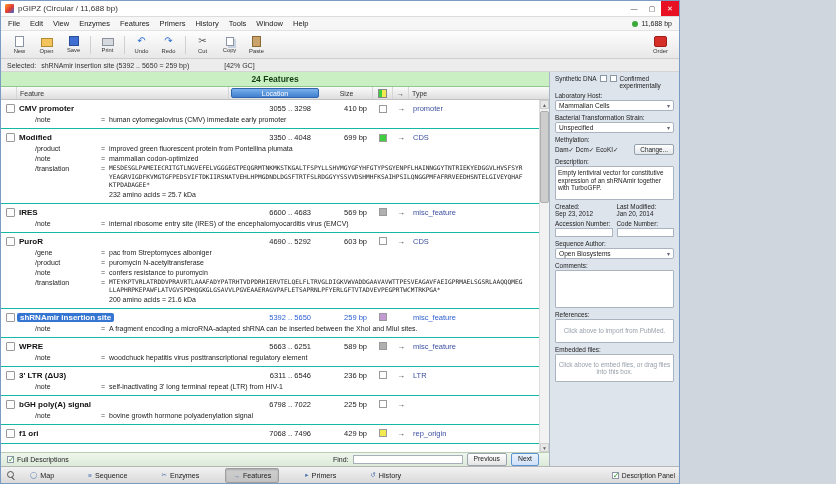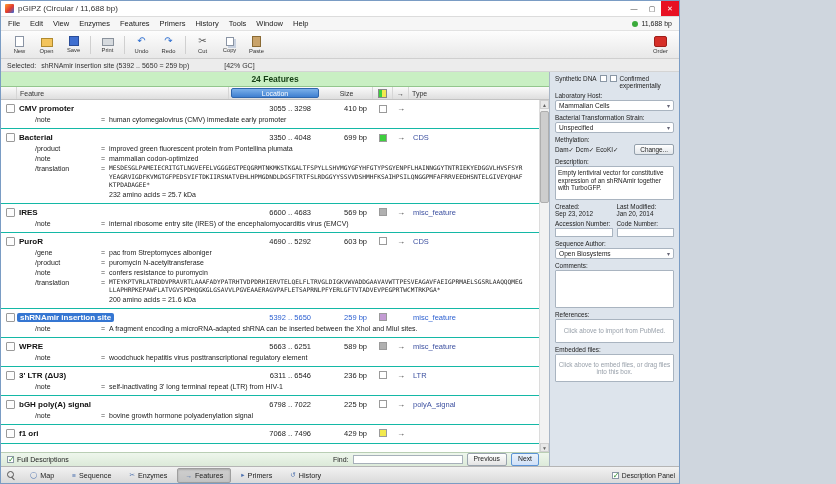--- a/index.html
+++ b/index.html
@@ -219,32 +219,33 @@
             <div class="feat-block">
               <div class="feat-row">
                 <span class="toggle"></span>
                 <span class="fname">CMV promoter</span>
                 <span class="floc">3055 .. 3298</span>
                 <span class="fsize">410 bp</span>
                 <span class="fswatch">
                   <span class="swatchbox" style="background: rgb(255, 255, 255);"></span>
                 </span>
                 <span class="farrow">→</span>
+                <span class="ftype">promoter</span>
               </div>
               <div class="qual-row">
                 <span class="qind"></span>
                 <span class="qkey">/note</span>
                 <span class="qeq">=</span>
                 <span class="qval">human cytomegalovirus (CMV) immediate early promoter</span>
               </div>
             </div>
             <div class="feat-block">
               <div class="feat-row">
                 <span class="toggle"></span>
-                <span class="fname">Bacterial</span>
+                <span class="fname">Modified</span>
                 <span class="floc">3350 .. 4048</span>
                 <span class="fsize">699 bp</span>
                 <span class="fswatch">
                   <span class="swatchbox" style="background: rgb(62, 207, 62);"></span>
                 </span>
                 <span class="farrow">→</span>
                 <span class="ftype">CDS</span>
               </div>
               <div class="qual-row">
                 <span class="qind"></span>
@@ -383,39 +384,39 @@
             <div class="feat-block">
               <div class="feat-row">
                 <span class="toggle"></span>
                 <span class="fname">bGH poly(A) signal</span>
                 <span class="floc">6798 .. 7022</span>
                 <span class="fsize">225 bp</span>
                 <span class="fswatch">
                   <span class="swatchbox" style="background: rgb(255, 255, 255);"></span>
                 </span>
                 <span class="farrow">→</span>
-                <span class="ftype">polyA_signal</span>
               </div>
               <div class="qual-row">
                 <span class="qind"></span>
                 <span class="qkey">/note</span>
                 <span class="qeq">=</span>
                 <span class="qval">bovine growth hormone polyadenylation signal</span>
               </div>
             </div>
             <div class="feat-block">
               <div class="feat-row">
                 <span class="toggle"></span>
                 <span class="fname">f1 ori</span>
                 <span class="floc">7068 .. 7496</span>
                 <span class="fsize">429 bp</span>
                 <span class="fswatch">
                   <span class="swatchbox" style="background: rgb(242, 233, 78);"></span>
                 </span>
                 <span class="farrow">→</span>
+                <span class="ftype">rep_origin</span>
               </div>
             </div>
           </div>
         <div class="vscroll">
           <span class="vs-arrow vs-up">▲</span>
           <span class="vs-thumb"></span>
           <span class="vs-arrow vs-down">▼</span>
         </div>
       </div>
 
@@ -512,21 +513,21 @@
 
       <div>
         <div>Embedded files:</div>
         <div class="tarea hint" style="height:28px;margin-top:1px;">Click above to embed files, or drag files into this box.</div>
       </div>
     </div>
   </div>
 
   <div class="tabbar">
     <span class="mag"></span>
-    <span style="display:flex;align-items:flex-end;gap:2px;">
+    <span style="display:flex;align-items:flex-end;gap:18px;">
         <span class="tab">
           <span class="tab-icon">◯</span>
           <span>Map</span>
         </span>
         <span class="tab">
           <span class="tab-icon">≡</span>
           <span>Sequence</span>
         </span>
         <span class="tab">
           <span class="tab-icon">✂</span>

